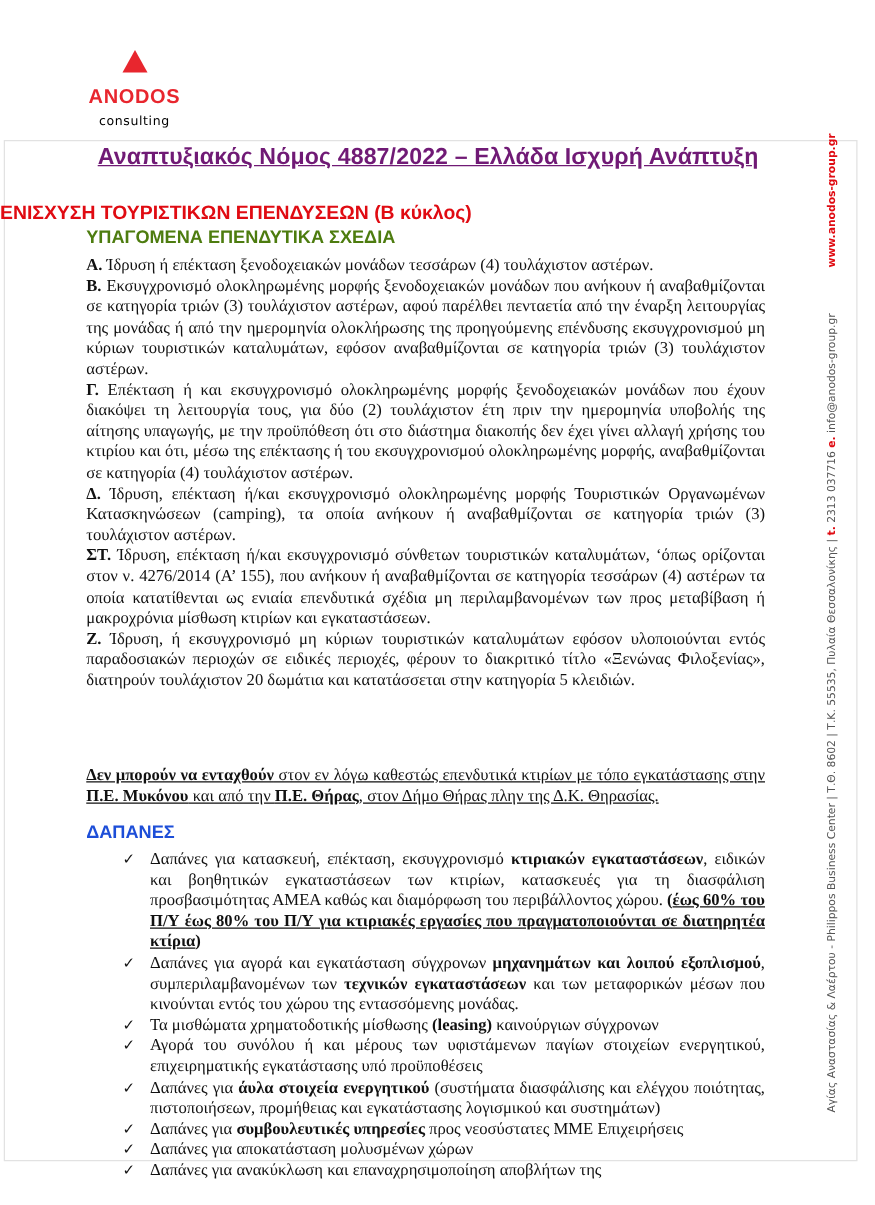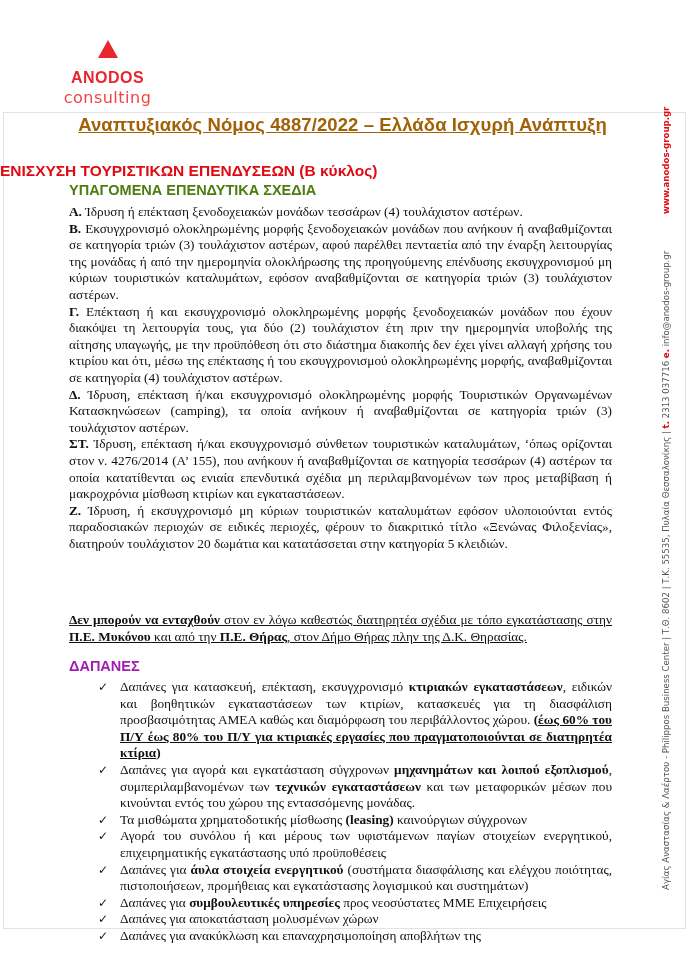--- a/index.html
+++ b/index.html
@@ -16,50 +16,50 @@
     .logo-triangle {
       width: 0; height: 0; margin: 0 auto;
       border-left: 10px solid transparent; border-right: 10px solid transparent;
       border-bottom: 18px solid #e8262e;
     }
     .logo-name {
       font-family: "Liberation Sans", sans-serif; font-weight: bold; font-size: 16px;
       color: #e8262e; letter-spacing: 0.5px; line-height: 26px; margin-top: 7px;
     }
     .logo-sub {
-      font-family: "DejaVu Sans", sans-serif; font-size: 16px; color: #ef4444;
+      font-family: "DejaVu Sans", sans-serif; font-size: 10px; color: #000000;
       line-height: 14px; letter-spacing: 0.5px;
     }
 
     
     .main-title {
       position: absolute; left: 0; width: 685px; top: 114px; text-align: center;
       font-family: "Liberation Sans", sans-serif; font-weight: bold; font-size: 18.5px;
-      color: #a16207; text-decoration: underline; letter-spacing: 0.1px;
+      color: #701a75; text-decoration: underline; letter-spacing: 0.1px;
     }
     .section-title {
       position: absolute; left: 0; width: 685px; top: 162px; text-align: left;
       font-family: "Liberation Sans", sans-serif; font-weight: bold; font-size: 15.5px; color: #e00b12;
     }
     .sub-heading {
       position: absolute; left: 69px; top: 182px;
       font-family: "Liberation Sans", sans-serif; font-weight: bold; font-size: 14.5px; color: #4d7c0f;
     }
 
     
     .body-block { position: absolute; left: 69px; width: 543px; font-size: 13.3px; line-height: 16.6px; text-align: justify; }
     .plans { top: 204px; }
     .plans p { margin: 0; font-family: Liberation Serif, serif; }
     .plans b { font-weight: bold; }
 
     .exclusion { position: absolute; left: 69px; width: 543px; top: 612px; font-size: 13.3px; line-height: 16.6px; text-align: justify; text-decoration: underline; }
 
     .costs-heading {
       position: absolute; left: 69px; top: 658px;
-      font-family: "Liberation Sans", sans-serif; font-weight: bold; font-size: 14.5px; color: #a21caf;
+      font-family: "Liberation Sans", sans-serif; font-weight: bold; font-size: 14.5px; color: #1d4ed8;
     }
     .costs { position: absolute; left: 96px; width: 516px; top: 679px; font-size: 13.3px; line-height: 16.6px; text-align: justify; list-style: none; }
     .costs li { position: relative; padding-left: 24px; }
     .costs li .check { position: absolute; left: 2px; top: 0; font-family: "DejaVu Sans", sans-serif; font-size: 12px; }
     .u { text-decoration: underline; }
 
     
     .side-footer {
       position: absolute; left: 661px; top: 890px; transform-origin: 0 0; transform: rotate(-90deg);
       white-space: nowrap; font-family: "DejaVu Sans", sans-serif; font-size: 8.6px; color: #555;
@@ -88,21 +88,21 @@
 <div class="body-block plans">
   <p><b>Α.</b><span> Ίδρυση ή επέκταση ξενοδοχειακών μονάδων τεσσάρων (4) τουλάχιστον αστέρων.</span></p>
   <p><b>Β.</b><span> Εκσυγχρονισμό ολοκληρωμένης μορφής ξενοδοχειακών μονάδων που ανήκουν ή αναβαθμίζονται σε κατηγορία τριών (3) τουλάχιστον αστέρων, αφού παρέλθει πενταετία από την έναρξη λειτουργίας της μονάδας ή από την ημερομηνία ολοκλήρωσης της προηγούμενης επένδυσης εκσυγχρονισμού μη κύριων τουριστικών καταλυμάτων, εφόσον αναβαθμίζονται σε κατηγορία τριών (3) τουλάχιστον αστέρων.</span></p>
   <p><b>Γ.</b><span> Επέκταση ή και εκσυγχρονισμό ολοκληρωμένης μορφής ξενοδοχειακών μονάδων που έχουν διακόψει τη λειτουργία τους, για δύο (2) τουλάχιστον έτη πριν την ημερομηνία υποβολής της αίτησης υπαγωγής, με την προϋπόθεση ότι στο διάστημα διακοπής δεν έχει γίνει αλλαγή χρήσης του κτιρίου και ότι, μέσω της επέκτασης ή του εκσυγχρονισμού ολοκληρωμένης μορφής, αναβαθμίζονται σε κατηγορία (4) τουλάχιστον αστέρων.</span></p>
   <p><b>Δ.</b><span> Ίδρυση, επέκταση ή/και εκσυγχρονισμό ολοκληρωμένης μορφής Τουριστικών Οργανωμένων Κατασκηνώσεων (camping), τα οποία ανήκουν ή αναβαθμίζονται σε κατηγορία τριών (3) τουλάχιστον αστέρων.</span></p>
   <p><b>ΣΤ.</b><span> Ίδρυση, επέκταση ή/και εκσυγχρονισμό σύνθετων τουριστικών καταλυμάτων, ‘όπως ορίζονται στον ν. 4276/2014 (Α’ 155), που ανήκουν ή αναβαθμίζονται σε κατηγορία τεσσάρων (4) αστέρων τα οποία κατατίθενται ως ενιαία επενδυτικά σχέδια μη περιλαμβανομένων των προς μεταβίβαση ή μακροχρόνια μίσθωση κτιρίων και εγκαταστάσεων.</span></p>
   <p><b>Ζ.</b><span> Ίδρυση, ή εκσυγχρονισμό μη κύριων τουριστικών καταλυμάτων εφόσον υλοποιούνται εντός παραδοσιακών περιοχών σε ειδικές περιοχές, φέρουν το διακριτικό τίτλο «Ξενώνας Φιλοξενίας», διατηρούν τουλάχιστον 20 δωμάτια και κατατάσσεται στην κατηγορία 5 κλειδιών.</span></p>
 </div>
 
 <div class="exclusion">
-  <b>Δεν μπορούν να ενταχθούν</b><span> στον εν λόγω καθεστώς διατηρητέα σχέδια με τόπο εγκατάστασης στην </span><b>Π.Ε. Μυκόνου</b><span> και από την </span><b>Π.Ε. Θήρας</b><span>, στον Δήμο Θήρας πλην της Δ.Κ. Θηρασίας.</span>
+  <b>Δεν μπορούν να ενταχθούν</b><span> στον εν λόγω καθεστώς επενδυτικά κτιρίων με τόπο εγκατάστασης στην </span><b>Π.Ε. Μυκόνου</b><span> και από την </span><b>Π.Ε. Θήρας</b><span>, στον Δήμο Θήρας πλην της Δ.Κ. Θηρασίας.</span>
 </div>
 
 <div class="costs-heading">ΔΑΠΑΝΕΣ</div>
 
 <ul class="costs">
   <li>
     <span class="check">✓</span>
     <span>Δαπάνες για κατασκευή, επέκταση, εκσυγχρονισμό </span><b>κτιριακών εγκαταστάσεων</b><span>, ειδικών και βοηθητικών εγκαταστάσεων των κτιρίων, κατασκευές για τη διασφάλιση προσβασιμότητας ΑΜΕΑ καθώς και διαμόρφωση του περιβάλλοντος χώρου. </span><b>(</b><b class="u">έως 60% του Π/Υ έως 80% του Π/Υ για κτιριακές εργασίες που πραγματοποιούνται σε διατηρητέα κτίρια</b><b>)</b>
   </li>
   <li>

